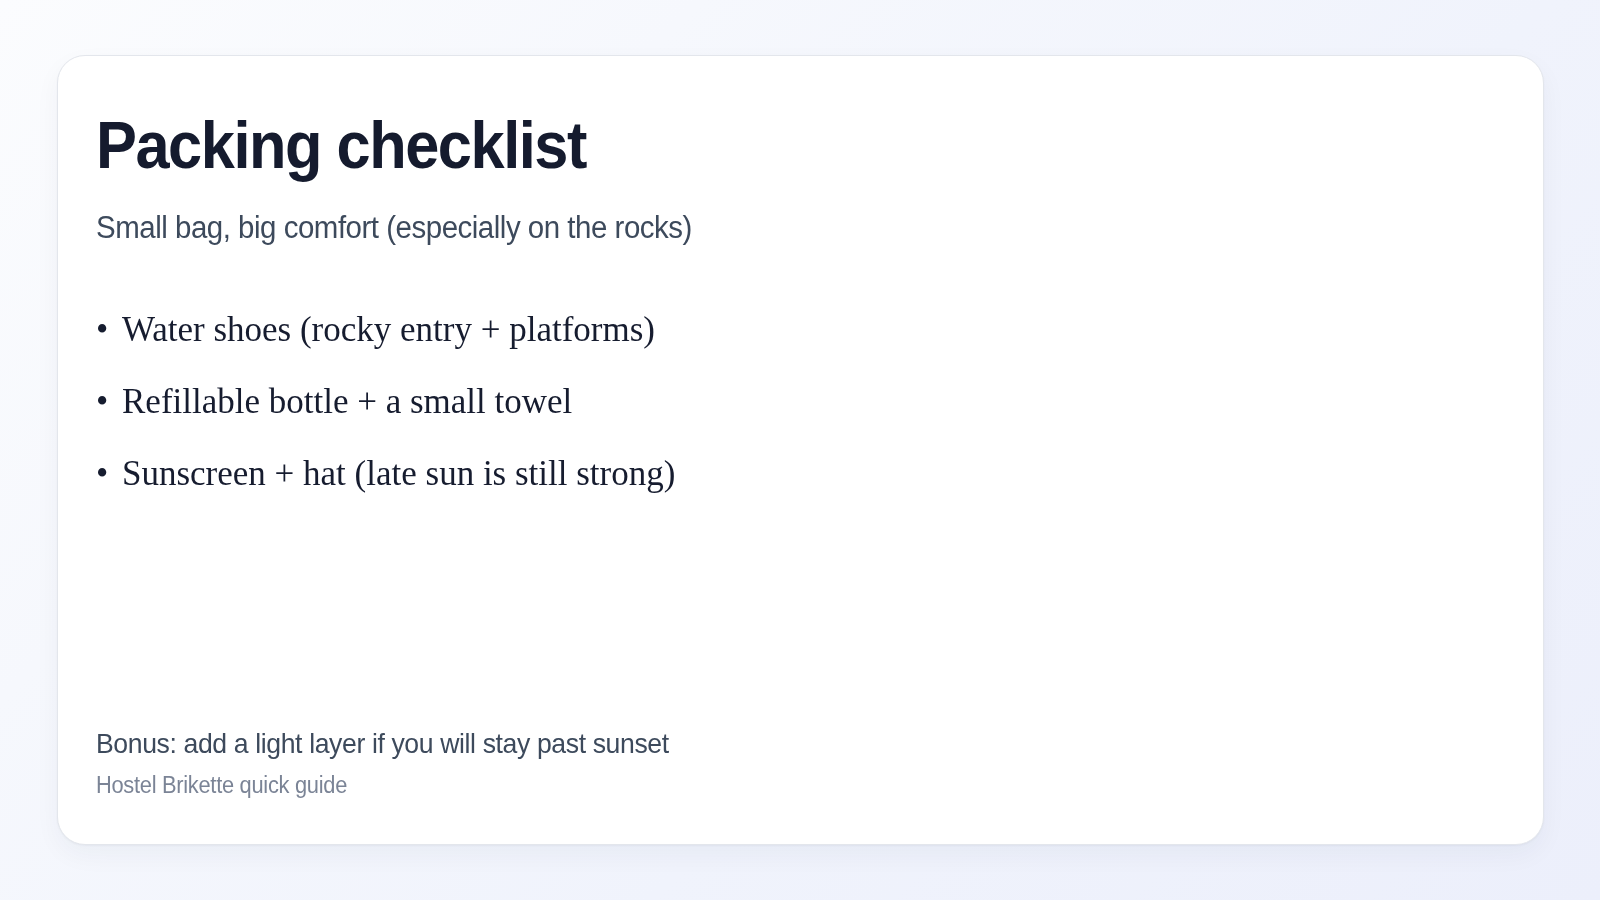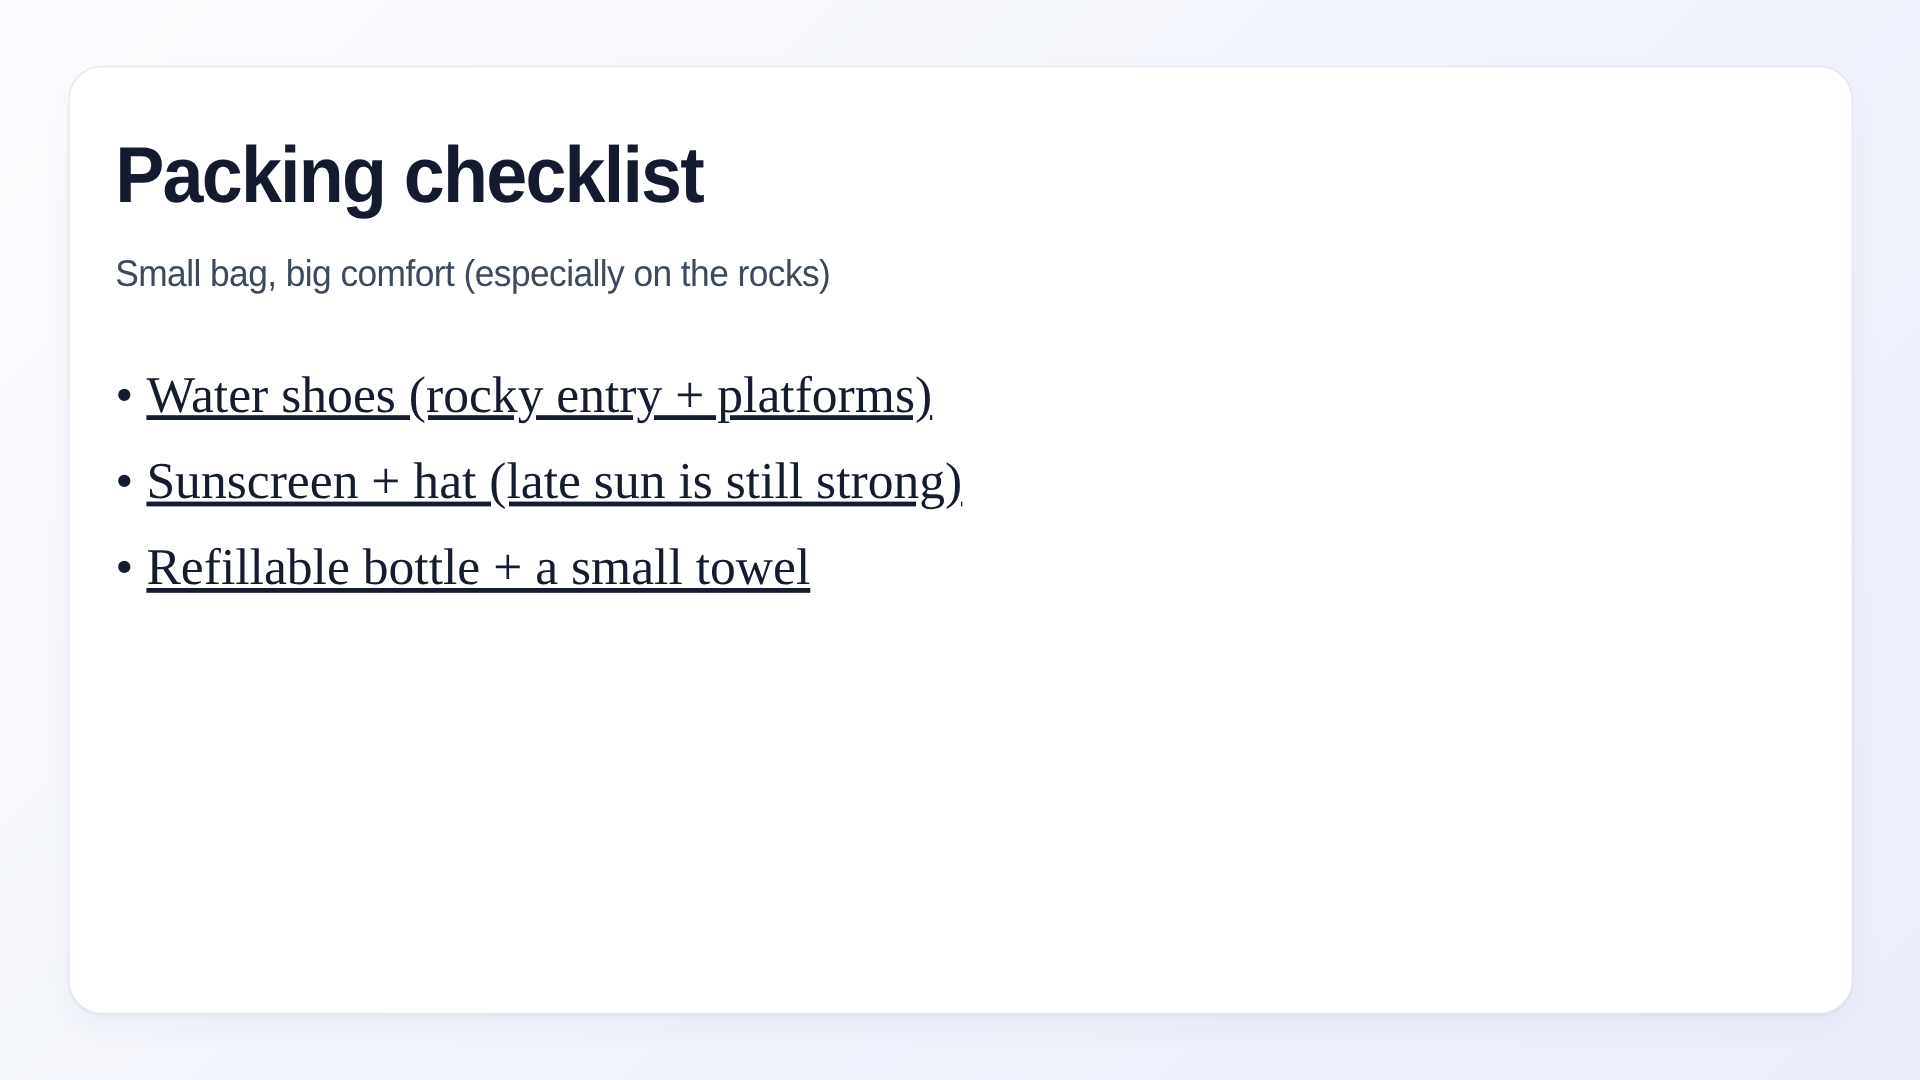--- a/index.html
+++ b/index.html
@@ -91,25 +91,24 @@
     left: 0;
     top: 238px;
     margin: 0;
     padding: 0;
     list-style: none;
   }
 
   .bullet-item {
     font-family: "Liberation Serif", serif;
     font-weight: 400;
-    font-size: 43px;
+    font-size: 35px;
     line-height: 72px;
     color: #161c2f;
     white-space: nowrap;
-    text-decoration: underline;
   }
 
   .bullet-mark {
     display: inline-block;
     width: 26px;
     font-family: "Liberation Serif", serif;
     color: #161c2f;
   }
 
   
@@ -156,24 +155,28 @@
 
       <h1 class="title">Packing checklist</h1>
 
       <p class="subtitle">Small bag, big comfort (especially on the rocks)</p>
 
       <ul class="bullet-list">
         <li class="bullet-item">
           <span class="bullet-mark">•</span><span>Water shoes (rocky entry + platforms)</span>
         </li>
         <li class="bullet-item">
-          <span class="bullet-mark">•</span><span>Sunscreen + hat (late sun is still strong)</span>
+          <span class="bullet-mark">•</span><span>Refillable bottle + a small towel</span>
         </li>
         <li class="bullet-item">
-          <span class="bullet-mark">•</span><span>Refillable bottle + a small towel</span>
+          <span class="bullet-mark">•</span><span>Sunscreen + hat (late sun is still strong)</span>
         </li>
       </ul>
 
+      <div class="footer">
+        <p class="bonus-line">Bonus: add a light layer if you will stay past sunset</p>
+        <p class="source-caption">Hostel Brikette quick guide</p>
+      </div>
 
     </div>
   </div>
 
 </div>
 
 </body></html>

